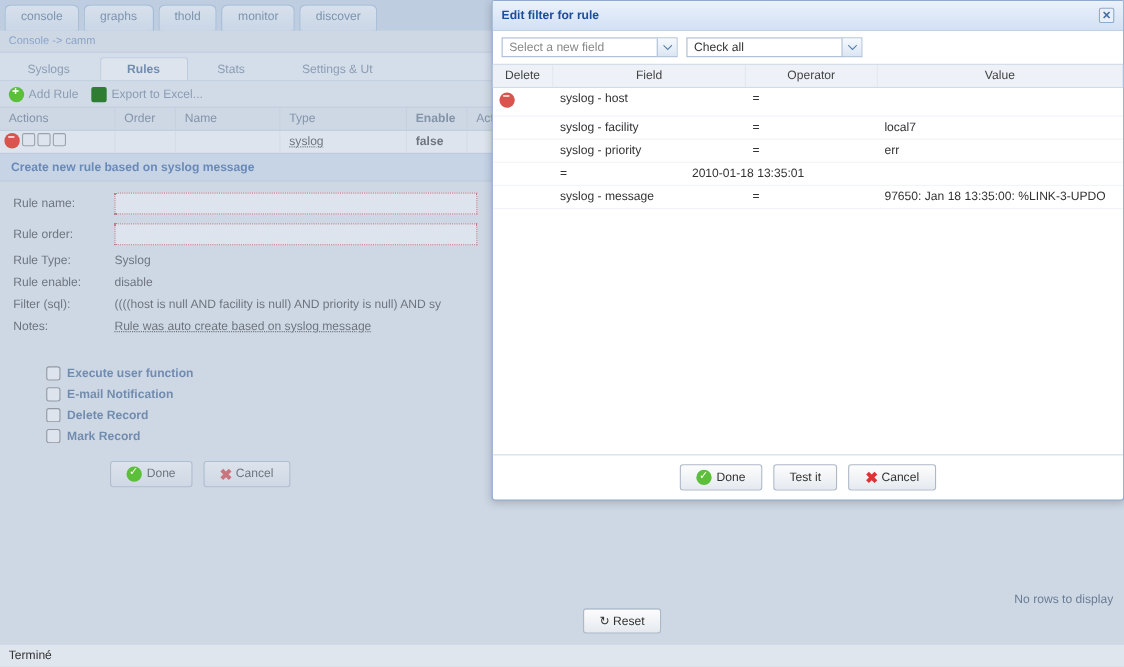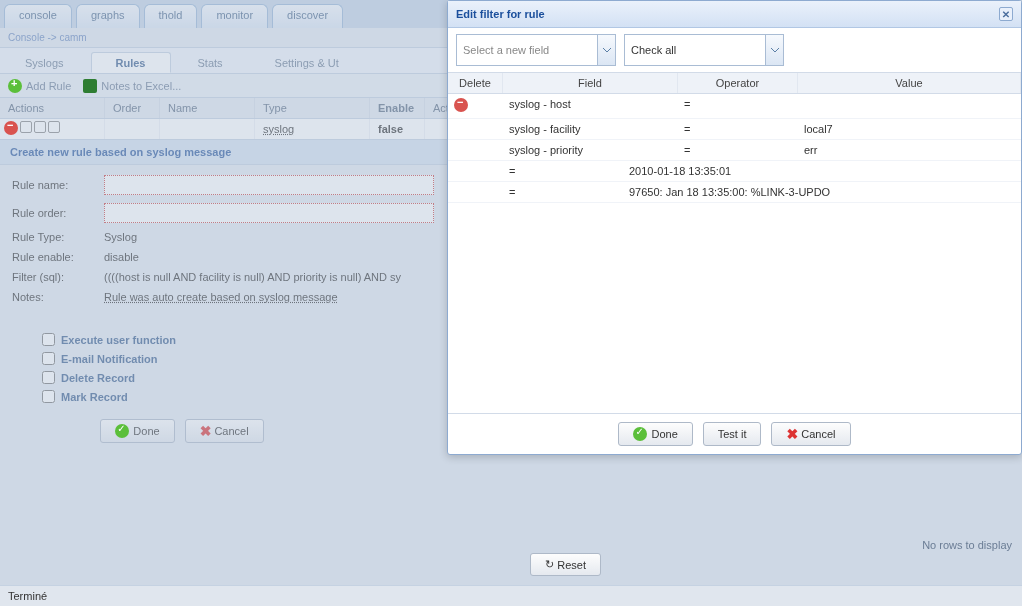--- a/index.html
+++ b/index.html
@@ -56,21 +56,21 @@
 .no-rows { position:absolute; right:10px; bottom:55px; color:#6b7d95; font-size:11px; }
 
 
 .reset-area { position:absolute; left:530px; bottom:30px; }
 
 
 .dim { position:absolute; inset:0; background: rgba(180,195,215,0.45); }
 .modal { position:absolute; top:0; left:447px; width:575px; height:455px; background:#fff; border:1px solid #8daad0; border-radius:3px; display:flex; flex-direction:column; box-shadow:0 2px 8px rgba(0,0,0,.2);}
 .modal-title { background: linear-gradient(#eaf1fb,#d3e1f4); color:#1b4f9c; font-weight:bold; padding:6px 8px; display:flex; justify-content:space-between; align-items:center; border-bottom:1px solid #b1c7e4;}
 .modal-select-row { display:flex; gap:8px; padding:6px 8px; }
-.combo { display:flex; align-items:center; border:1px solid #a9bcd4; height:32px; background:#fff;}
+.combo { display:flex; align-items:center; border:1px solid #a9bcd4; height:18px; background:#fff;}
 .combo span { padding: 0 6px; color:#888; flex:1; }
 .combo .arr { width:18px; height:100%; background: linear-gradient(#f6f9fd,#dbe6f4); border-left:1px solid #a9bcd4; display:flex; align-items:center; justify-content:center;}
 .combo1{width:160px;} .combo2{width:160px;}
 
 .modal-grid-head { display:flex; background:#eef2f8; border-top:1px solid #d2dbe8; border-bottom:1px solid #d2dbe8; color:#444;text-align:center;}
 .mcol { padding:4px 6px; border-right:1px solid #e1e7f0; }
 .mc-del{width:55px;} .mc-field{width:175px;} .mc-op{width:120px;} .mc-val{flex:1;}
 
 .modal-rows { flex:1; overflow:hidden; }
 .mrow { display:flex; border-bottom:1px solid #f0f3f8; }
@@ -115,21 +115,21 @@
   <div class="sub-tab">Settings &amp; Ut</div>
 </div>
 
 <div class="toolbar">
   <div class="tb-item">
     <span class="ic ic-add"></span>
     <span>Add Rule</span>
   </div>
   <div class="tb-item">
     <span class="ic ic-excel"></span>
-    <span>Notes to Excel...</span>
+    <span>Export to Excel...</span>
   </div>
 </div>
 
 <div class="grid-head">
   <div class="gcol gc-actions">Actions</div>
   <div class="gcol gc-order">Order</div>
   <div class="gcol gc-name">Name</div>
   <div class="gcol gc-type">Type</div>
   <div class="gcol gc-enable">Enable</div>
   <div class="gcol gc-actions2">Actions</div>
@@ -266,20 +266,21 @@
       <div class="mcol mc-op">=</div>
       <div class="mcol mc-val">err</div>
     </div>
     <div class="mrow">
       <div class="mcol mc-del"></div>
       <div class="mcol mc-op">=</div>
       <div class="mcol mc-val">2010-01-18 13:35:01</div>
     </div>
     <div class="mrow">
       <div class="mcol mc-del"></div>
+      <div class="mcol mc-field">syslog - message</div>
       <div class="mcol mc-op">=</div>
       <div class="mcol mc-val">97650: Jan 18 13:35:00: %LINK-3-UPDO</div>
     </div>
   </div>
   <div class="modal-footer">
     <button class="btn">
       <span class="ic ic-ok"></span>
       <span>Done</span>
     </button>
     <button class="btn">

